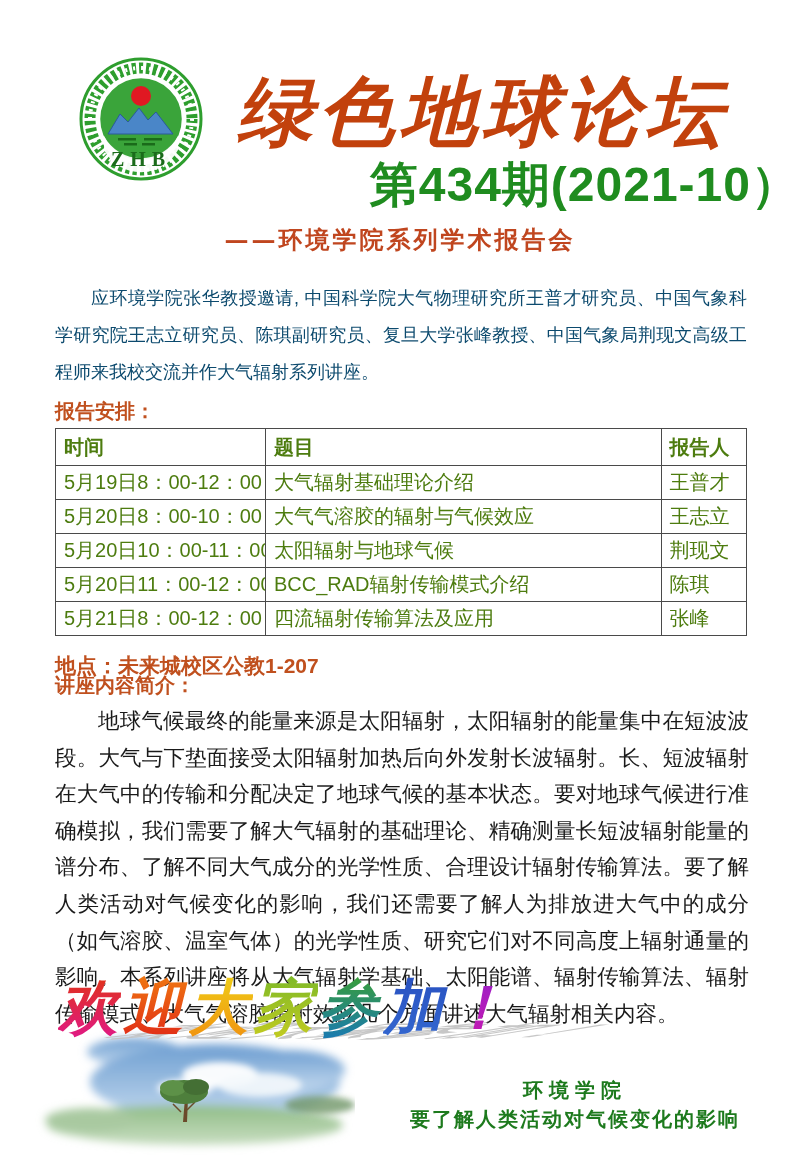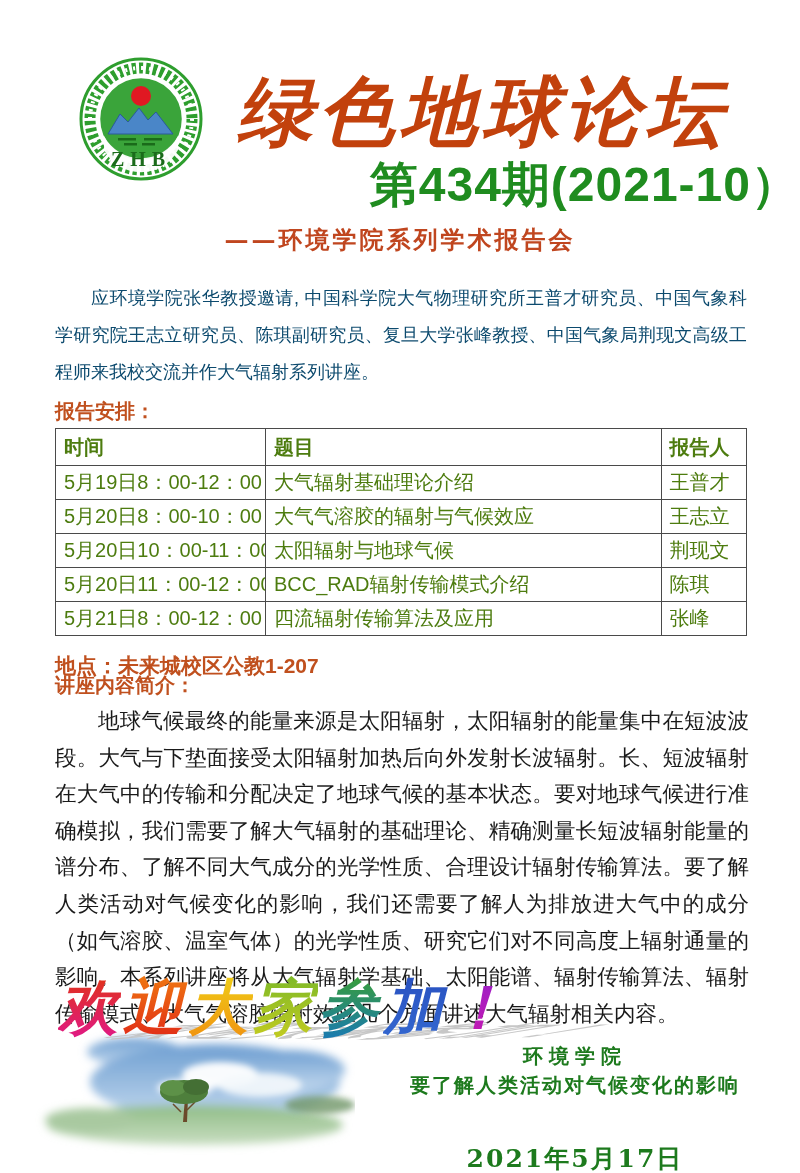--- a/index.html
+++ b/index.html
@@ -167,21 +167,21 @@
   }
   .footer-block {
     position: absolute;
     left: 380px; top: 1042px;
     width: 390px;
     text-align: center;
     font-family: "DejaVu Serif", serif;
     font-weight: 700;
     color: #1d7a1d;
   }
-  .footer-org1 { font-size: 20px; line-height: 29px; letter-spacing: 6px; }
+  .footer-org1 { font-size: 20px; line-height: 29px; letter-spacing: 6px; margin-top: 34px; }
   .footer-org2 { font-size: 20px; line-height: 29px; letter-spacing: 2px; }
   .footer-date { font-size: 25px; line-height: 30px; letter-spacing: 2px; margin-top: 44px; }
 </style>
 </head>
 <body>
 
 <div class="page">
 
   <div class="logo">
     <svg viewBox="0 0 126 126" width="126" height="126" aria-hidden="true">

